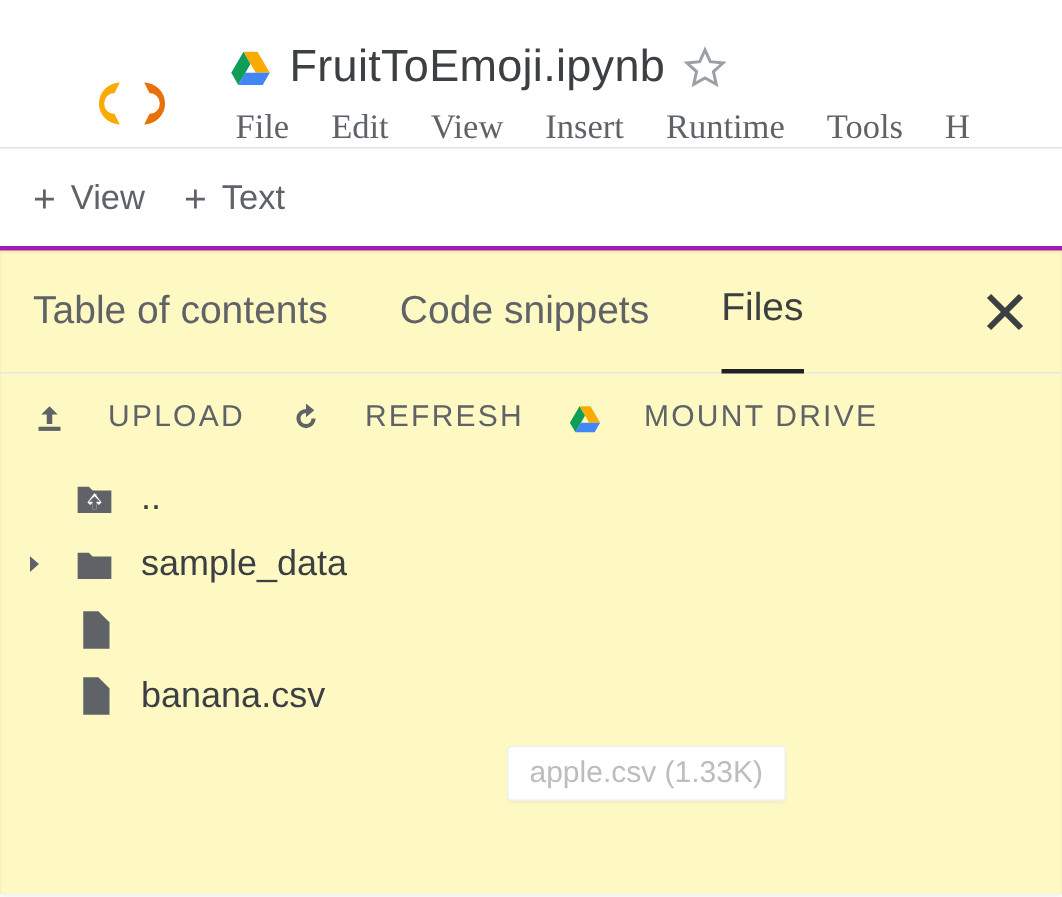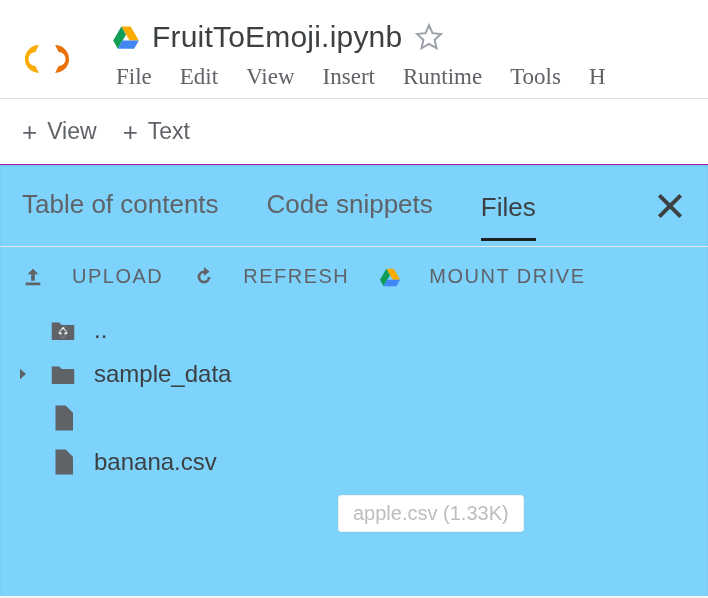--- a/index.html
+++ b/index.html
@@ -8,23 +8,24 @@
     background: #fff;
     width: 708px;
     height: 598px;
     overflow: hidden;
     color: #3c4043;
   }
 
   
   .header {
     display: flex;
-    align-items: center;
+    align-items: flex-end;
     padding: 6px 0 0 18px;
     height: 98px;
+    margin-left: 41px;
   }
   .logo {
     width: 58px;
     height: 58px;
     margin-top: 14px;
     margin-right: 36px;
     flex-shrink: 0;
   }
   .header-main { flex: 1; min-width: 0; }
   .title-row {
@@ -76,22 +77,22 @@
   }
   .plus {
     font-size: 26px;
     line-height: 1;
     font-weight: 400;
     color: #5f6368;
   }
 
   
   .panel {
-    background: #7dd3fc;
-    border-top: 1px solid #a21caf;
+    background: #fef9c3;
+    border-top: 3px solid #a21caf;
     box-shadow: 0 1px 2px rgba(0,0,0,0.08) inset, 0 2px 3px rgba(0,0,0,0.06);
     height: 432px;
     position: relative;
   }
   .tabs {
     display: flex;
     align-items: center;
     padding: 0 22px;
     height: 82px;
     gap: 48px;
@@ -99,21 +100,21 @@
   }
   .tab {
     font-size: 26px;
     color: #5f6368;
     cursor: pointer;
     padding: 22px 0 24px 0;
   }
   .tab.active {
     color: #3c4043;
     border-bottom: 3px solid #202124;
-    padding-bottom: 15px;
+    padding-bottom: 26px;
   }
   .tabs .spacer { flex:1; }
   .close-x {
     width: 32px; height: 32px;
     cursor: pointer;
     stroke: #3c4043;
     stroke-width: 3;
     fill: none;
   }
 

